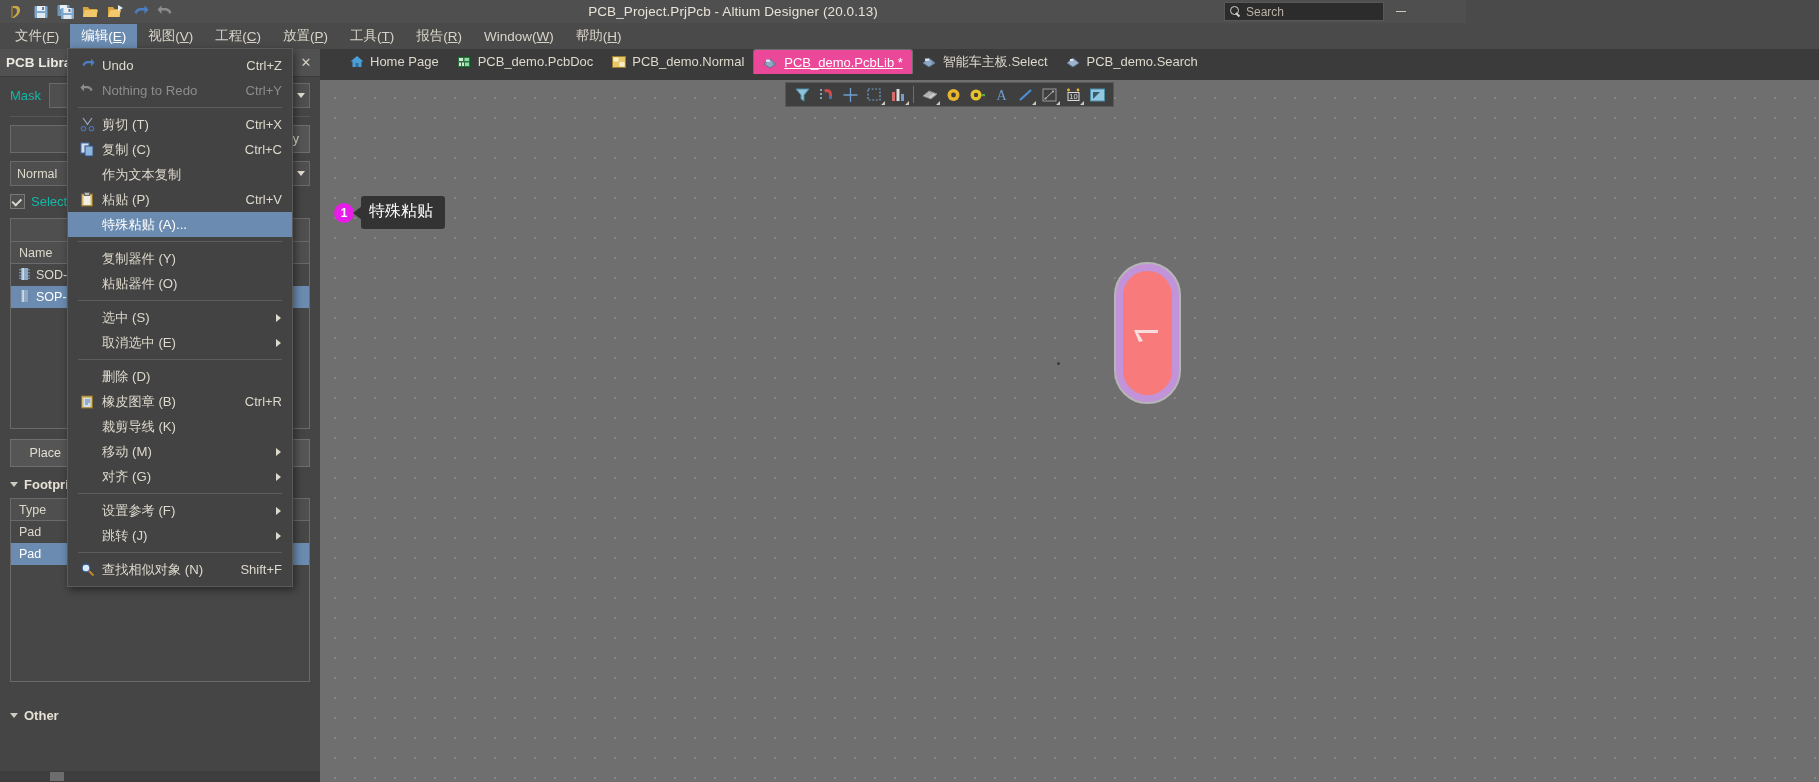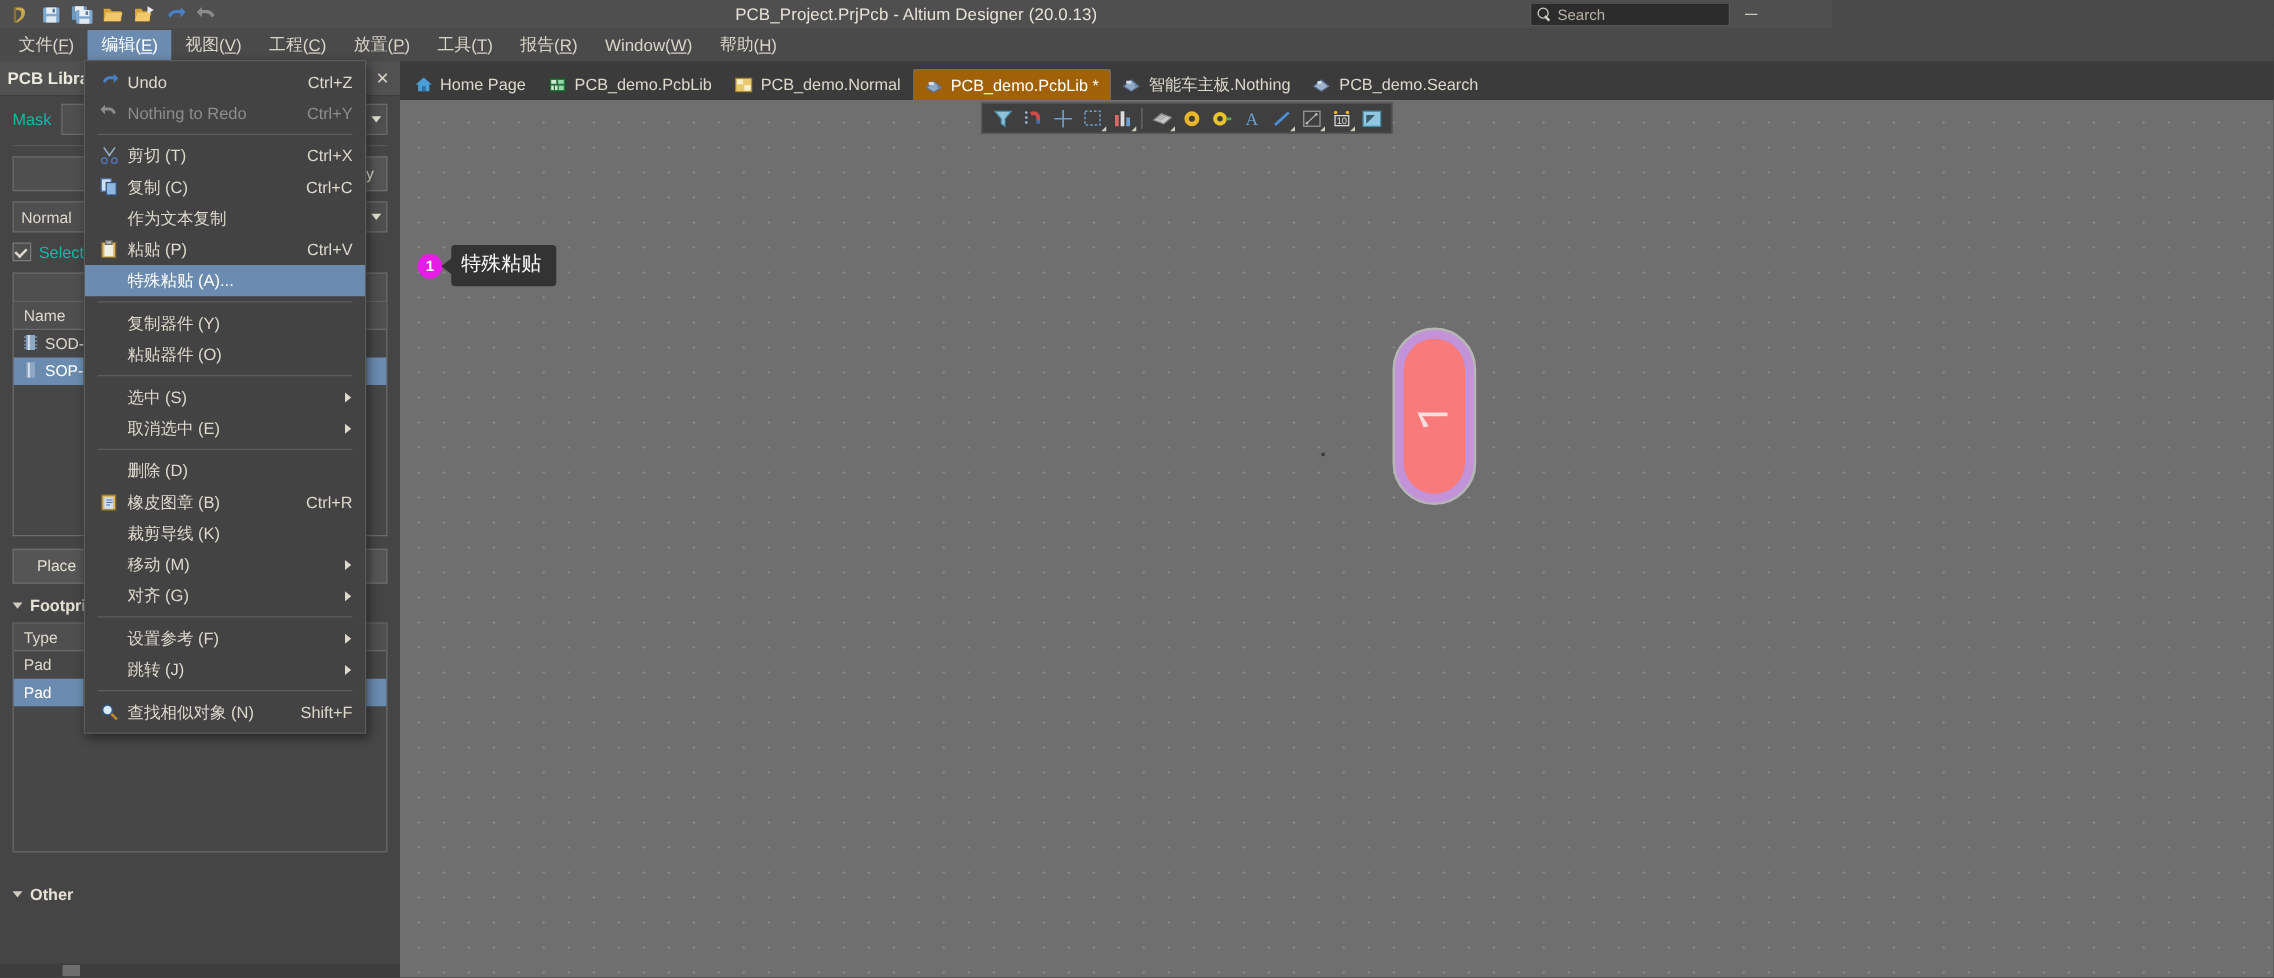--- a/index.html
+++ b/index.html
@@ -185,27 +185,27 @@
   .canvas {
     position:absolute; left:320px; top:80px; right:0; bottom:0;
     background:#6f6f6f;
     background-image:radial-gradient(#868686 1px, transparent 1px);
     background-size:20px 20px;
     background-position:5px 8px;
     overflow:hidden;
   }
   .tabstrip {
     position:absolute; left:320px; top:49px; right:0; height:31px;
-    background:#3b3b3b; display:flex; align-items:flex-end; padding-left:2px;
+    background:#3b3b3b; display:flex; align-items:flex-start; padding-left:20px;
   }
   .tab {
     height:25px; display:flex; align-items:center; gap:6px;
     padding:0 9px; color:#ded9cd; font-size:13px; white-space:nowrap;
   }
-  .tab.active { background:#a16207; border:1px solid #6d6d6d; border-bottom:none; border-radius:3px 3px 0 0; color:#fff; }
+  .tab.active { background:#ec4899; border:1px solid #6d6d6d; border-bottom:none; border-radius:3px 3px 0 0; color:#fff;text-decoration:underline; }
   .tab .ticon { width:15px; height:14px; display:flex; align-items:center; justify-content:center; }
 
   
   .pcbtoolbar {
     position:absolute; left:785px; top:82px; height:25px;
     background:#3f3f3f; border:1px solid #585858;
     display:flex; align-items:center; padding:0 4px; gap:0px; z-index:40;
   }
   .tbtn { width:24px; height:22px; display:flex; align-items:center; justify-content:center; position:relative; }
   .tbtn.hasarrow::after {
@@ -487,21 +487,21 @@
         <span class="ticon">
           <svg width="14" height="12" viewBox="0 0 14 12">
             <rect x="0.5" y="0.5" width="13" height="11" fill="#2f6f3f" stroke="#1d4a29"></rect>
             <rect x="2" y="2" width="4" height="3" fill="#cfe8d4"></rect>
             <rect x="7.5" y="2" width="4.5" height="3" fill="#8fd9a5"></rect>
             <rect x="2" y="6.5" width="2" height="3.5" fill="#cfe8d4"></rect>
             <rect x="5" y="6.5" width="2" height="3.5" fill="#cfe8d4"></rect>
             <rect x="8" y="6.5" width="4" height="3.5" fill="#8fd9a5"></rect>
           </svg>
         </span>
-        <span>PCB_demo.PcbLib</span>
+        <span>PCB_demo.PcbDoc</span>
       </div>
       <div class="tab">
         <span class="ticon">
           <svg width="14" height="12" viewBox="0 0 14 12">
             <rect x="0.5" y="0.5" width="13" height="11" fill="#e8c86a" stroke="#9a7e2d"></rect>
             <rect x="1.5" y="1.5" width="5" height="4" fill="#f7eec8"></rect>
             <rect x="7.5" y="6" width="5" height="4.5" fill="#f7eec8"></rect>
           </svg>
         </span>
         <span>PCB_demo.Normal</span>
@@ -517,21 +517,21 @@
         <span>PCB_demo.PcbLib *</span>
       </div>
       <div class="tab">
         <span class="ticon">
           <svg width="15" height="13" viewBox="0 0 15 13">
             <path d="M1 8l6-5 6 5-6 4z" fill="#8fa8c4" stroke="#5a7090"></path>
             <path d="M3 3.5h4v2.5H3z" fill="#d6dfeb"></path>
             <path d="M9 6.5l4 1.5-2 1.5z" fill="#6a86a8"></path>
           </svg>
         </span>
-        <span>智能车主板.Nothing</span>
+        <span>智能车主板.Select</span>
       </div>
       <div class="tab">
         <span class="ticon">
           <svg width="15" height="13" viewBox="0 0 15 13">
             <path d="M1 8l6-5 6 5-6 4z" fill="#9fb4cc" stroke="#5a7090"></path>
             <path d="M4 4h3v2H4z" fill="#e3eaf3"></path>
           </svg>
         </span>
         <span>PCB_demo.Search</span>
       </div>

